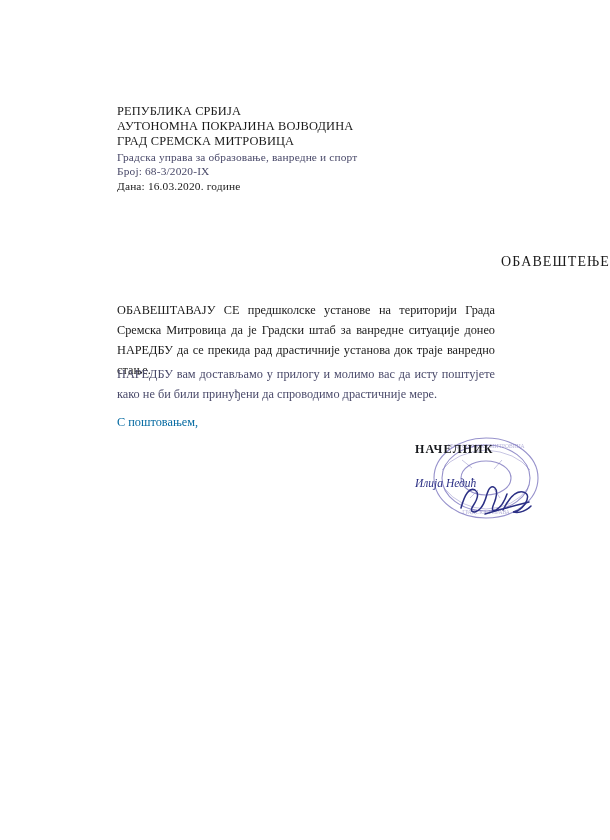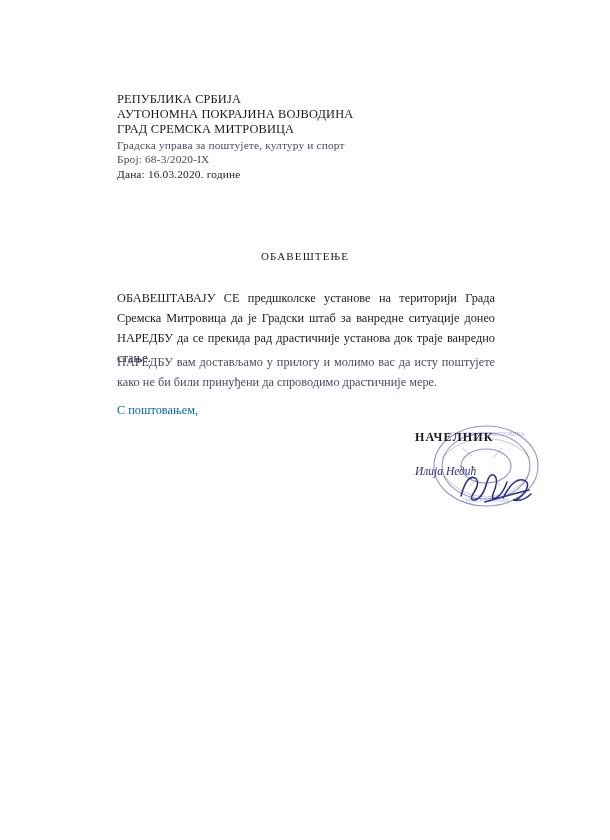--- a/index.html
+++ b/index.html
@@ -16,21 +16,21 @@
   .page {
     position: relative;
     width: 610px;
     height: 840px;
     background: #ffffff;
     box-sizing: border-box;
   }
   .doc-body {
     position: absolute;
     left: 0;
-    top: 0;
+    top: 12px;
     width: 610px;
     height: 793px;
   }
   .header-block {
     position: absolute;
     left: 117px;
     top: 92px;
     width: 400px;
   }
   .header-line {
@@ -42,25 +42,24 @@
   }
   .header-line.small {
     font-size: 11.4px;
     line-height: 14.6px;
   }
   .title {
     position: absolute;
     left: 0;
     top: 242px;
     width: 610px;
-    text-align: center;
-    font-size: 11px;
+    text-align: right;
+    font-size: 14px;
     letter-spacing: 1.1px;
     color: #1a1a1a;
-    margin-top: 8px;
   }
   .para {
     position: absolute;
     color: #1a1a1a;
     font-size: 12.3px;
     line-height: 20px;
     text-align: justify;
     text-justify: inter-word;
   }
   .para1 {
@@ -129,21 +128,21 @@
 </head>
 <body>
 
 <div class="page">
   <div class="doc-body">
 
     <div class="header-block">
       <div class="header-line">РЕПУБЛИКА СРБИЈА</div>
       <div class="header-line">АУТОНОМНА ПОКРАЈИНА ВОЈВОДИНА</div>
       <div class="header-line">ГРАД СРЕМСКА МИТРОВИЦА</div>
-      <div class="header-line small faded">Градска управа за поштујете, културу и спорт</div>
+      <div class="header-line small faded">Градска управа за образовање, ванредне и спорт</div>
       <div class="header-line small faded">Број: 68-3/2020-IX</div>
       <div class="header-line small">Дана: 16.03.2020. године</div>
     </div>
 
     <div class="title">ОБАВЕШТЕЊЕ</div>
 
     <div class="para para1">ОБАВЕШТАВАЈУ СЕ предшколске установе на територији Града Сремска Митровица да је Градски штаб за ванредне ситуације донео НАРЕДБУ да се прекида рад драстичније установа док траје ванредно стање.</div>
     <div class="para para2 faded">НАРЕДБУ вам достављамо у прилогу и молимо вас да исту поштујете како не би били принуђени да спроводимо драстичније мере.</div>
 
     <div class="closing">С поштовањем,</div>

